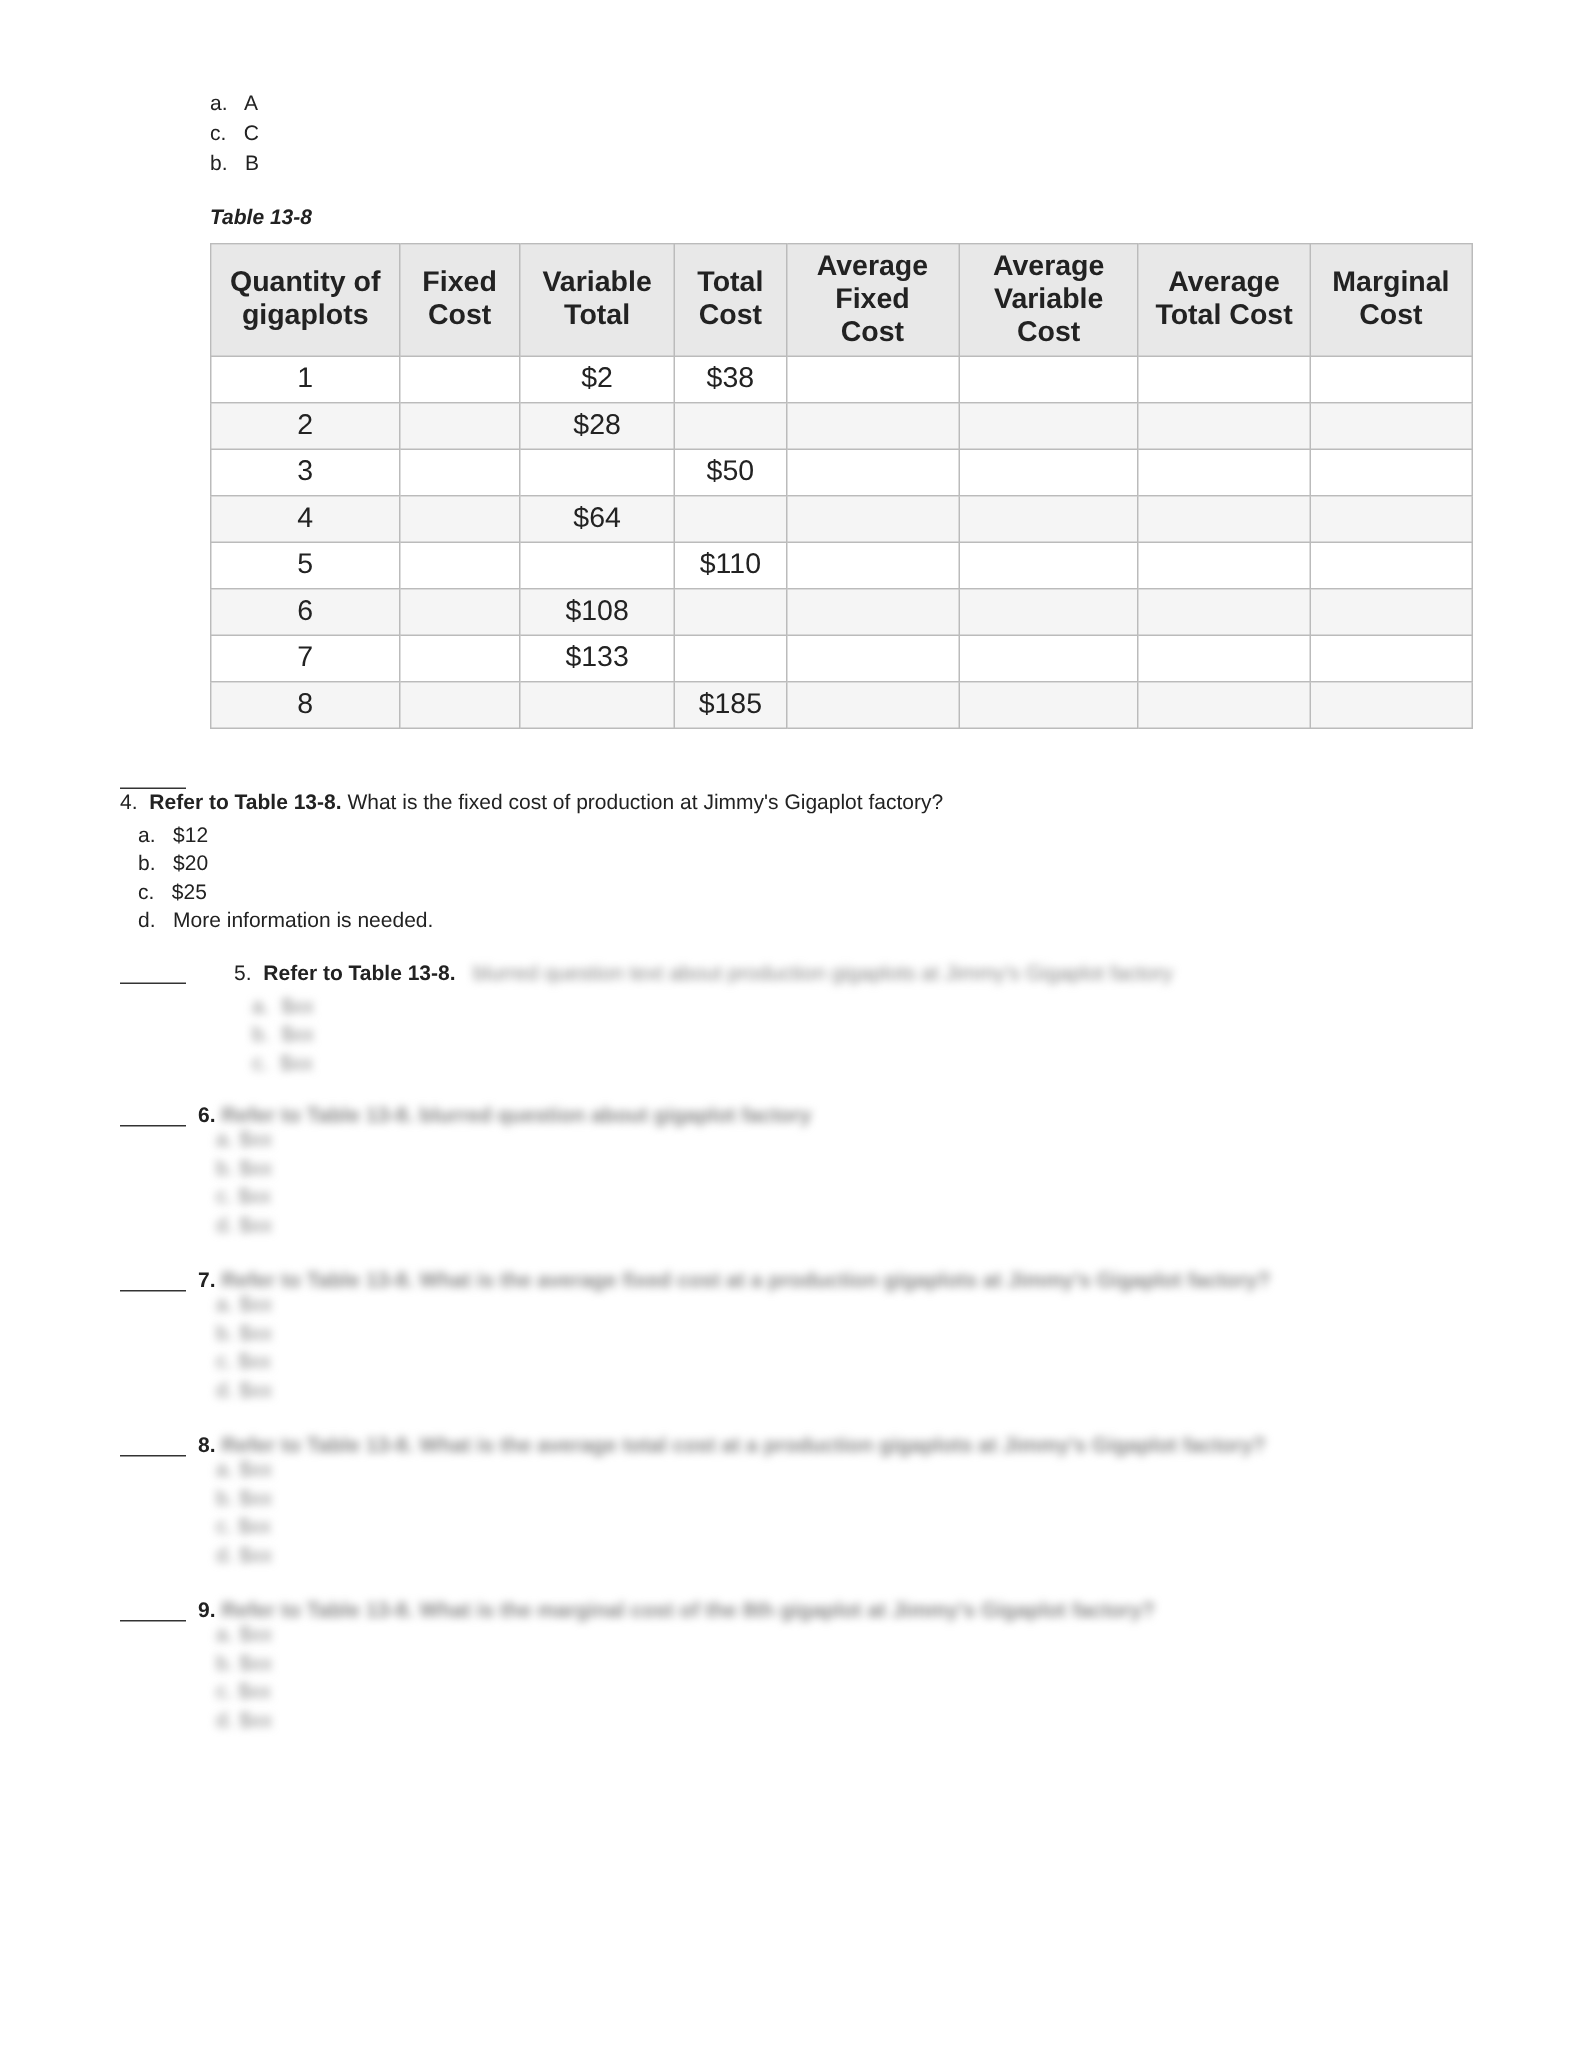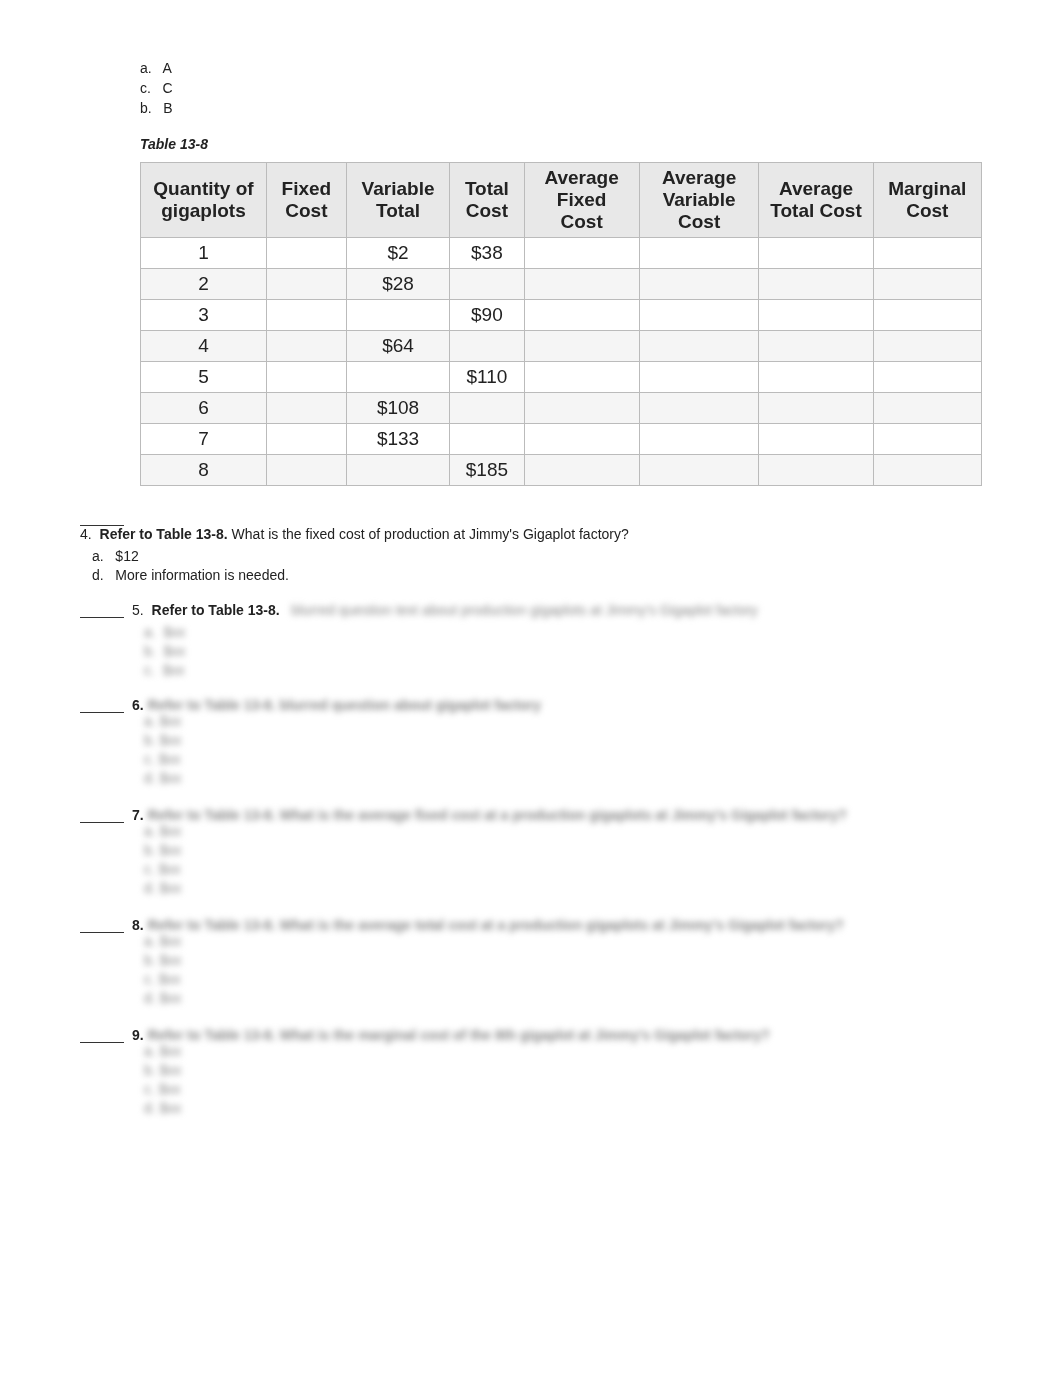--- a/index.html
+++ b/index.html
@@ -95,20 +95,21 @@
     .blurred {
       filter: blur(3px);
       color: #888;
       user-select: none;
     }
 
     .q5-block {
       display: flex;
       align-items: flex-start;
       margin-bottom: 16px;
+      gap: 24px;
     }
     .q5-line {
       width: 44px;
       min-width: 44px;
       border-bottom: 1px solid #333;
       height: 16px;
       margin-right: 8px;
       flex-shrink: 0;
     }
     .q5-content {
@@ -184,21 +185,21 @@
         <td></td>
         <td></td>
         <td></td>
         <td></td>
         <td></td>
       </tr>
       <tr>
         <td>3</td>
         <td></td>
         <td></td>
-        <td>$90</td>
+        <td>$50</td>
         <td></td>
         <td></td>
         <td></td>
         <td></td>
       </tr>
       <tr>
         <td>4</td>
         <td></td>
         <td>$64</td>
         <td></td>
@@ -255,20 +256,28 @@
   <div class="question-content">
     <span class="question-number">4.</span>
     <span class="question-ref">Refer to Table 13-8.</span>
     <span class="question-text">What is the fixed cost of production at Jimmy's Gigaplot factory?</span>
     <div class="answer-list">
       <div class="answer-item">
         <span>a.</span>&nbsp;&nbsp;
         <span>$12</span>
       </div>
       <div class="answer-item">
+        <span>b.</span>&nbsp;&nbsp;
+        <span>$20</span>
+      </div>
+      <div class="answer-item">
+        <span>c.</span>&nbsp;&nbsp;
+        <span>$25</span>
+      </div>
+      <div class="answer-item">
         <span>d.</span>&nbsp;&nbsp;
         <span>More information is needed.</span>
       </div>
     </div>
   </div>
 </div>
 
 <div class="q5-block">
   <div class="q5-line"></div>
   <div class="q5-content">

